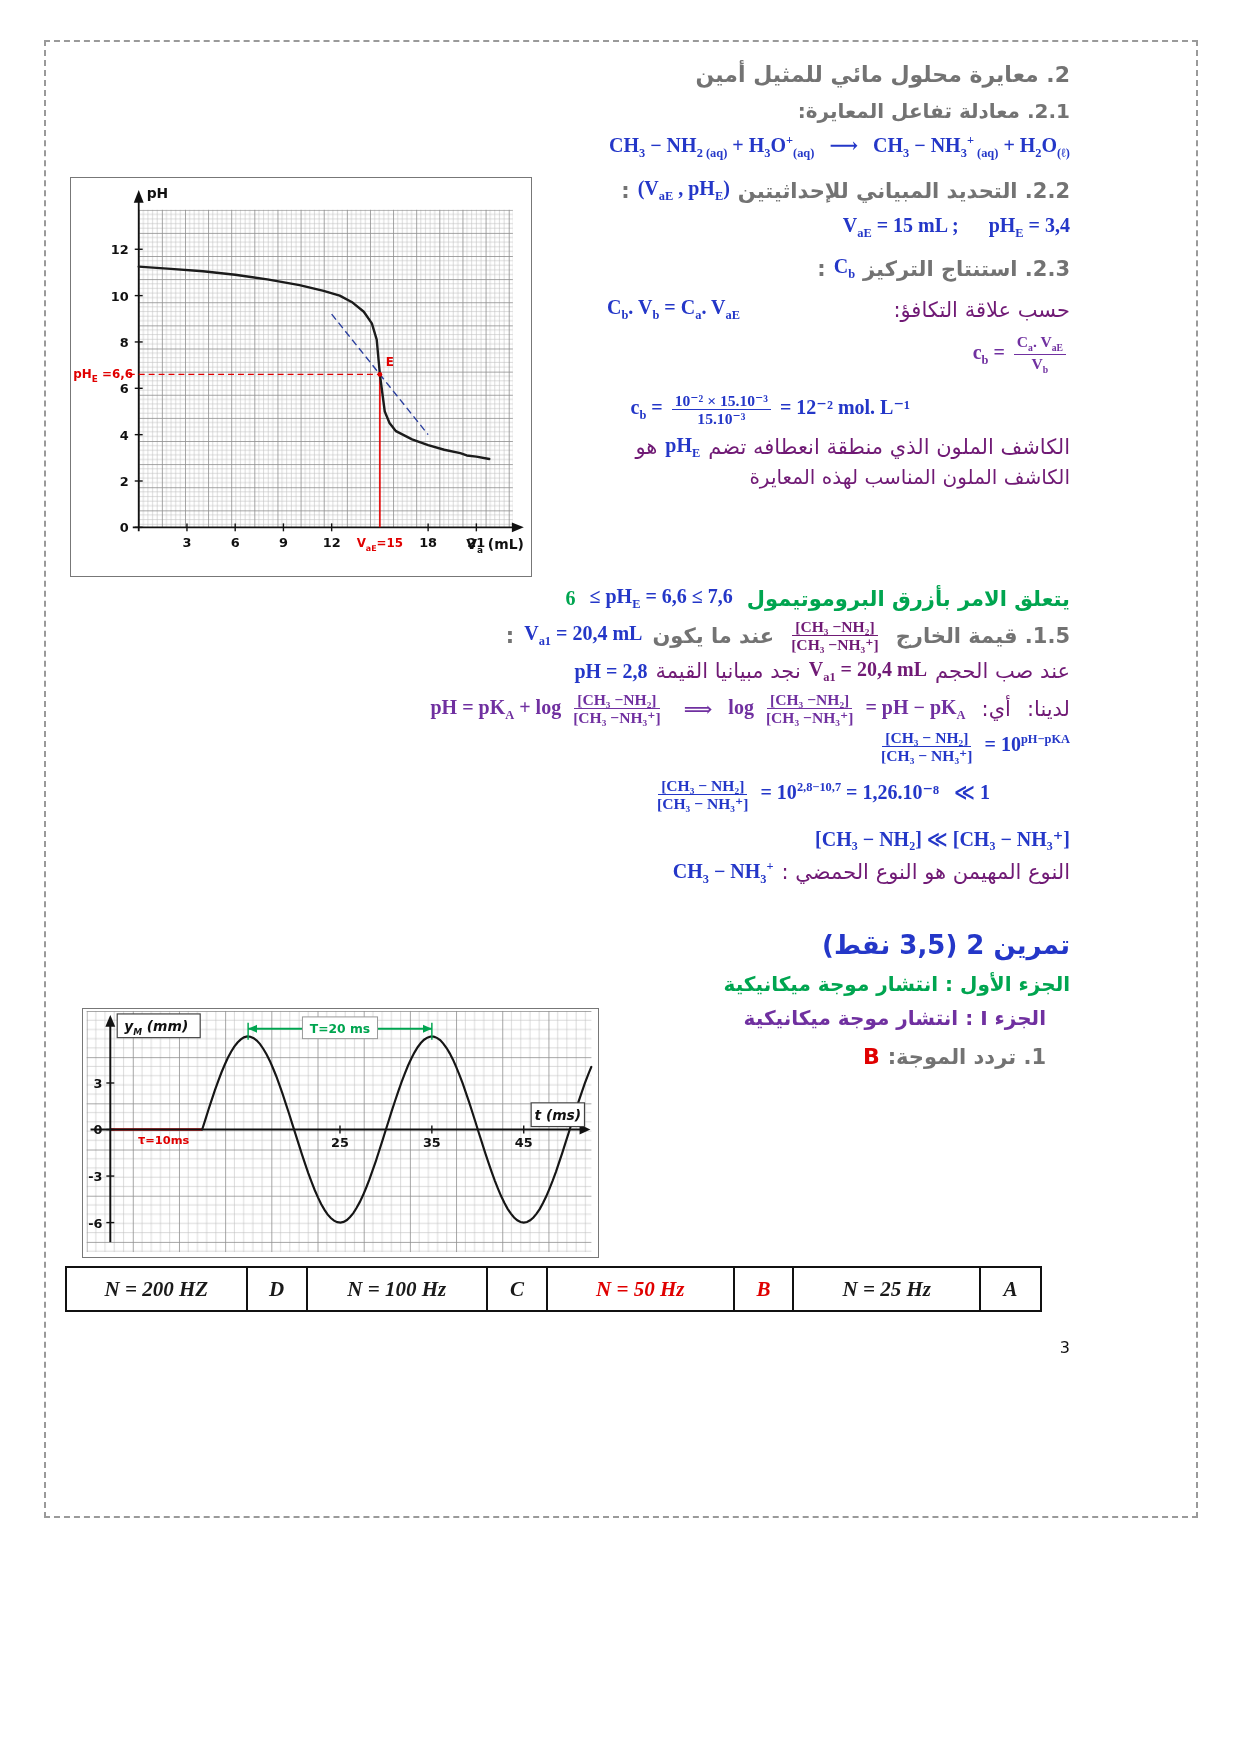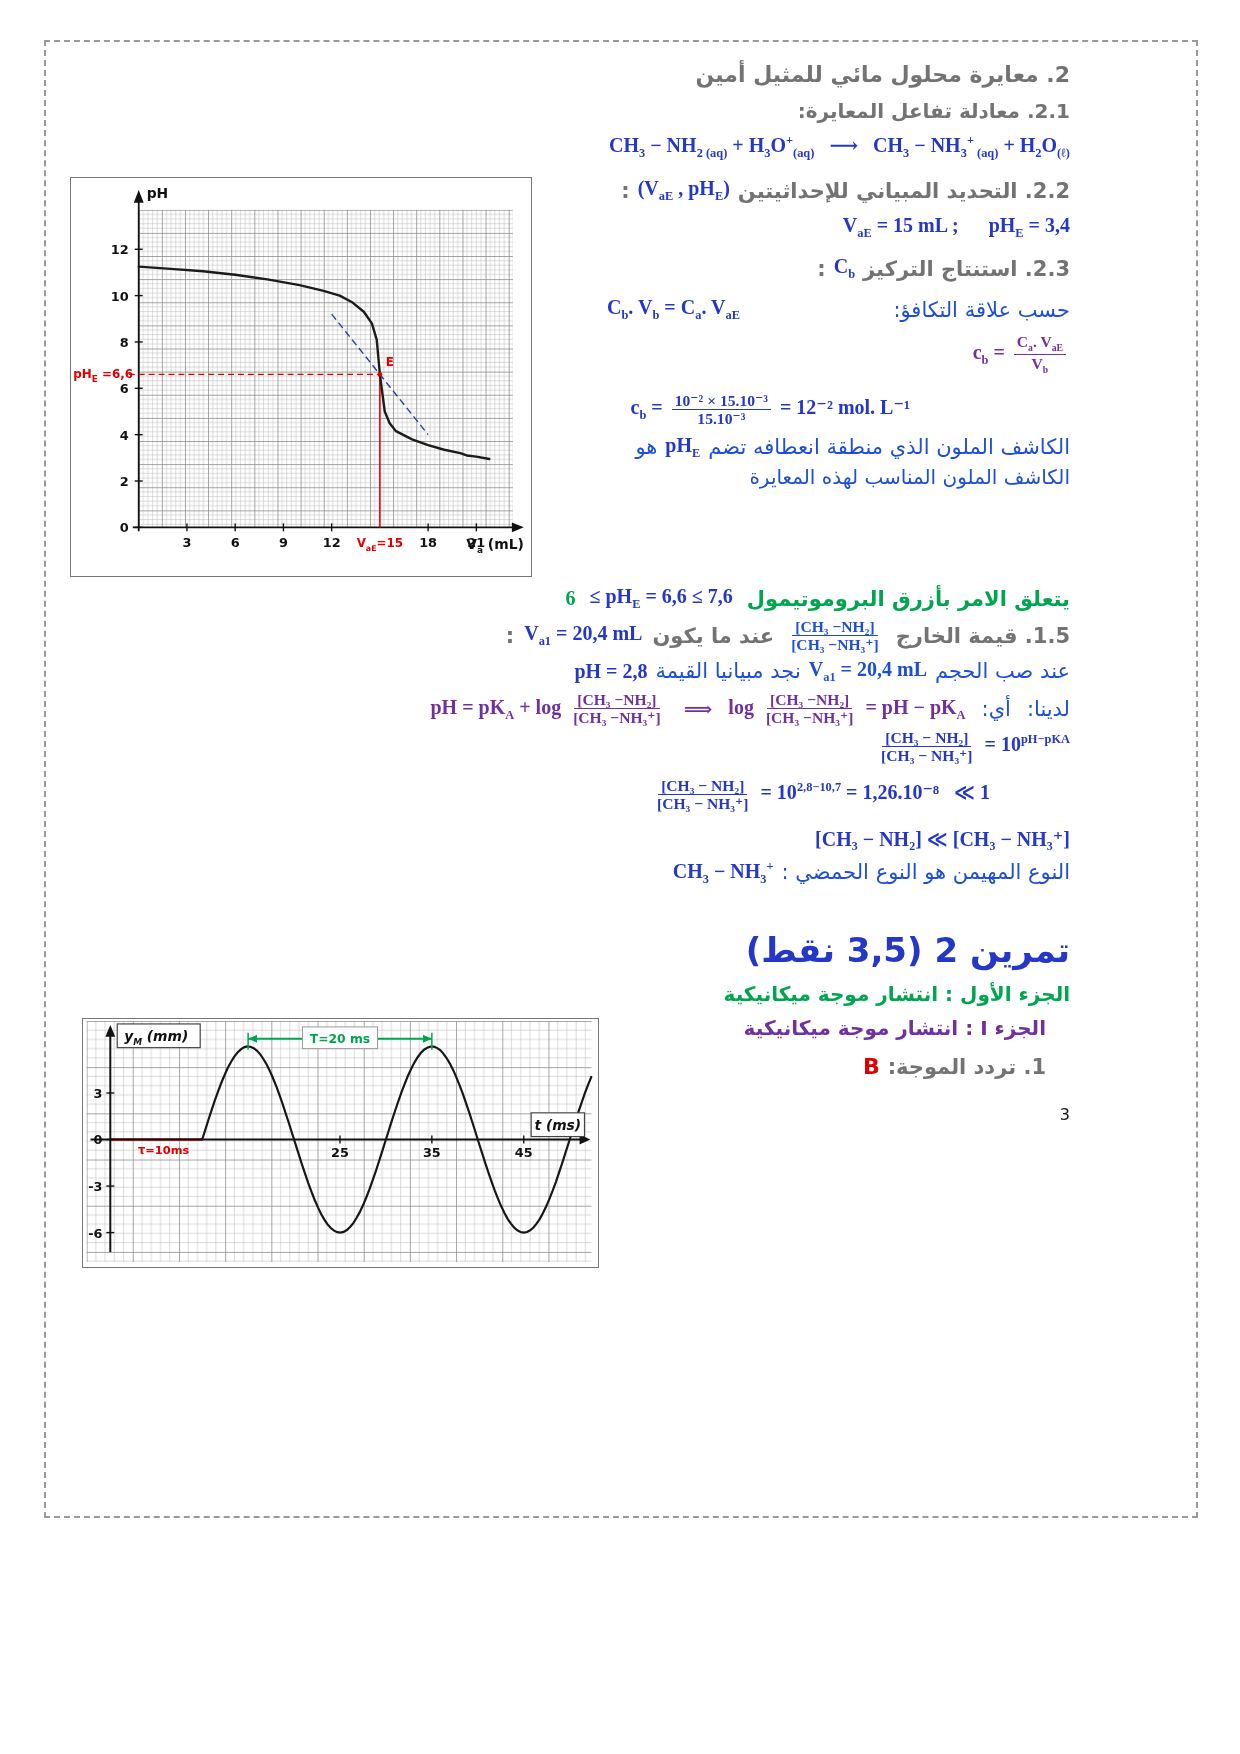--- a/index.html
+++ b/index.html
@@ -7,23 +7,23 @@
        font-family:"DejaVu Sans",sans-serif;color:#1a1a1a;}
   .page-border{position:absolute;left:44px;top:40px;width:1150px;height:1474px;
        border:2px dashed #9a9a9a;pointer-events:none;}
   .content{position:absolute;left:60px;top:54px;width:1010px;}
   .ln{direction:rtl;text-align:right;font-size:20px;}
   .row{display:flex;direction:rtl;align-items:center;column-gap:8px;font-size:21px;justify-content:flex-start;}
   .row.spread{justify-content:space-between;padding-left:55px;}
   .gap10{column-gap:10px}.gap14{column-gap:14px}.gap16{column-gap:16px}.gap8{column-gap:8px}
   .ctr{direction:ltr;text-align:right;}
   .c-pink{color:#737373}.c-blue{color:#2437c8}.c-purple{color:#7030a0}
-  .c-green{color:#00a550}.c-red{color:#e00000}.c-black{color:#1d4ed8}
+  .c-green{color:#00a550}.c-red{color:#e00000}.c-black{color:#701a75}
   .b{font-weight:bold}
-  .fs26{font-size:34px}.fs22{font-size:22px}.fs21{font-size:21px}.fs24{font-size:24px}
+  .fs26{font-size:26px}.fs22{font-size:22px}.fs21{font-size:21px}.fs24{font-size:24px}
   .math{font-family:"Liberation Serif","DejaVu Serif","DejaVu Sans",serif;
         font-weight:600;font-size:20px;white-space:pre-wrap;}
   .math sub{font-size:0.62em}.math sup{font-size:0.62em}
   .frac{display:inline-flex;flex-direction:column;align-items:center;vertical-align:middle;
         margin:0 4px;line-height:1.12;}
   .frac .fnum,.frac .fden{display:block;font-size:0.78em;padding:0 3px;}
   .frac .fnum{border-bottom:1.6px solid currentColor;}
   .mt2{margin-top:2px}.mt4{margin-top:4px}.mt6{margin-top:6px}.mt8{margin-top:8px}
   .mt10{margin-top:10px}.mt12{margin-top:12px}.mt14{margin-top:14px}.mt16{margin-top:16px}.mt44{margin-top:44px}
   .shiftL{padding-right:160px}.shiftL2{padding-right:80px}.pr24{padding-right:24px}
@@ -243,16 +243,40 @@
       </svg>
   </div>
 
   <div class="ln c-purple b mt10 pr24">الجزء I : انتشار موجة ميكانيكية</div>
 
   <div class="row mt14 gap8 pr24">
     <span class="c-pink b">1. تردد الموجة:</span>
     <span class="c-red b fs22">B</span>
   </div>
 
+  <table class="ans-table clear">
+    <colgroup>
+      <col style="width:181px">
+        <col style="width:60px">
+        <col style="width:181px">
+        <col style="width:60px">
+      <col style="width:187px">
+        <col style="width:60px">
+        <col style="width:187px">
+        <col style="width:61px">
+    </colgroup>
+    <tbody>
+        <tr>
+      <td>N = 200 HZ</td>
+      <td>D</td>
+      <td>N = 100 Hz</td>
+      <td>C</td>
+      <td class="red">N = 50 Hz</td>
+      <td class="red">B</td>
+      <td>N = 25 Hz</td>
+      <td>A</td>
+    </tr>
+  </tbody>
+    </table>
 
   <div class="pagenum ctr">3</div>
 
 </div>
 
 </body></html>

